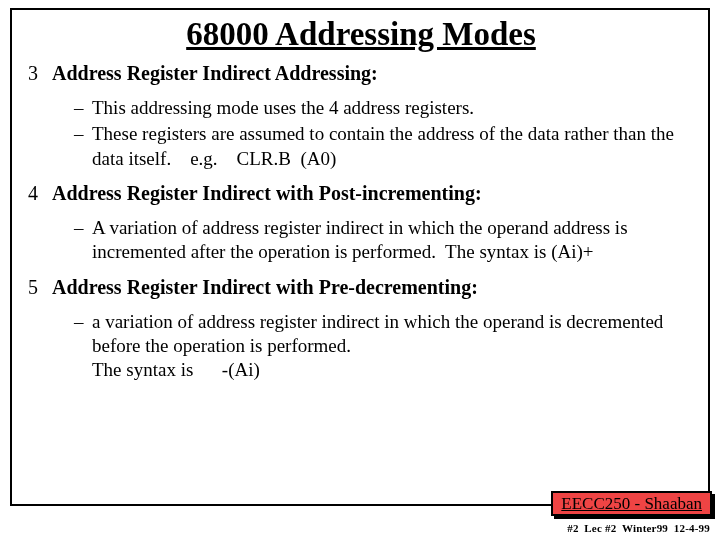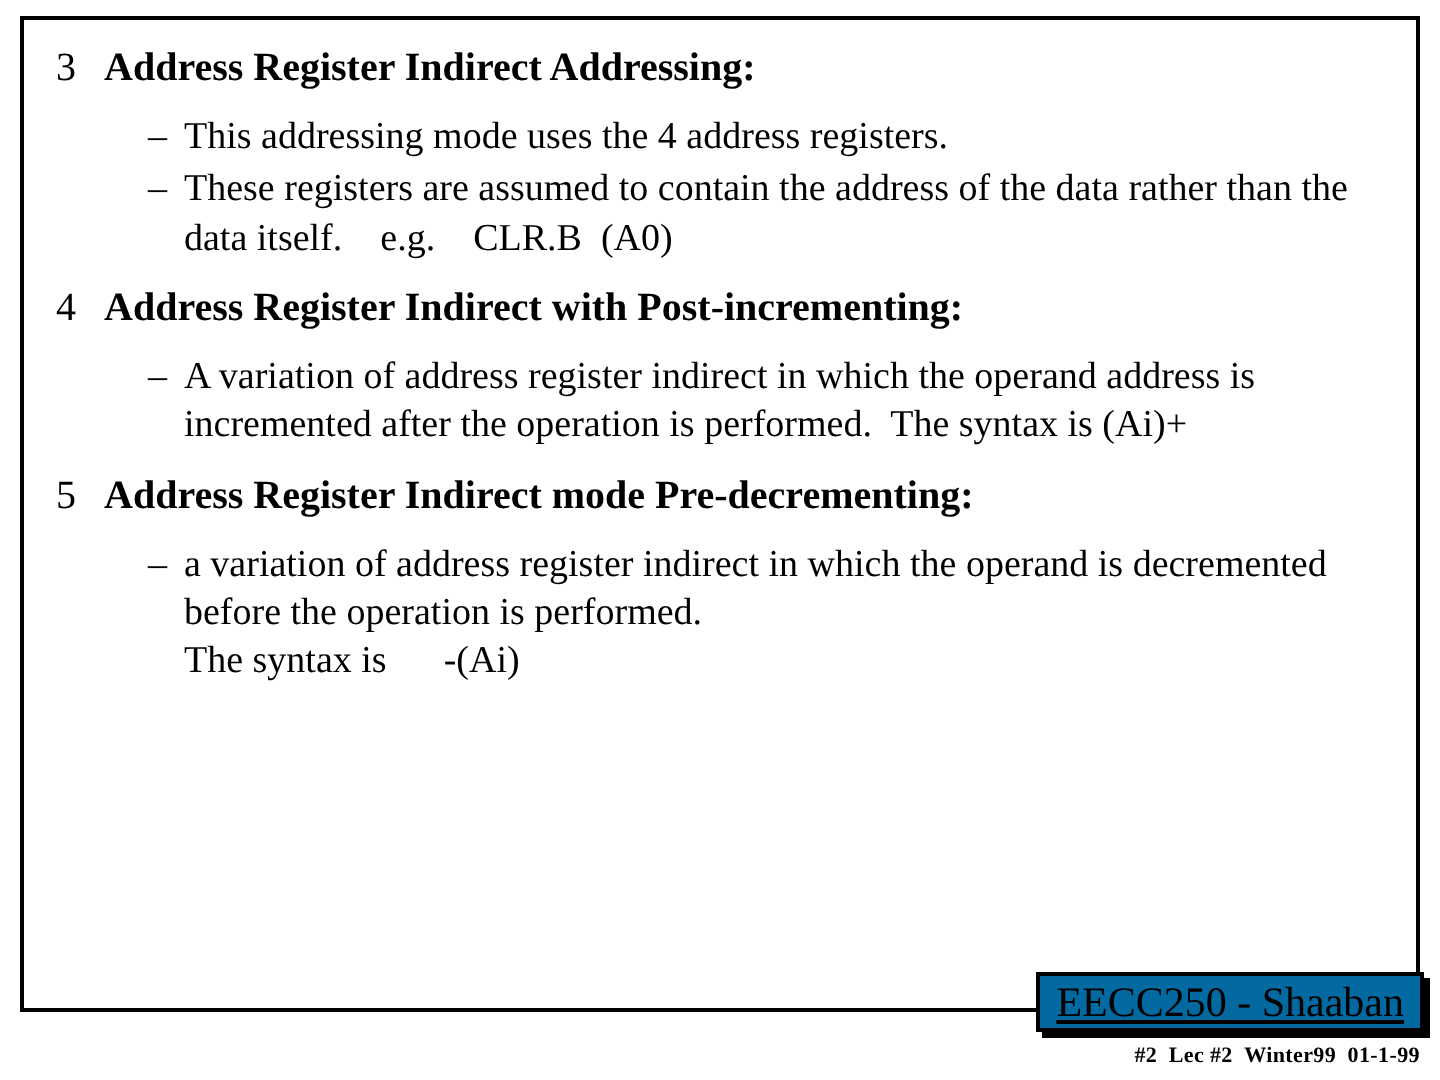--- a/index.html
+++ b/index.html
@@ -61,40 +61,41 @@
   }
   .subtext {
     flex: 1;
     padding-right: 6px;
   }
   .footer-box {
     position: absolute;
     right: 8px;
     bottom: 24px;
     border: 2px solid #000;
-    background: #0369a1;
-    font-size: 21px;
+    background: #ef4444;
+    font-size: 17px;
     padding: 1px 8px 0 8px;
     box-shadow: 3px 3px 0 #000;
   }
   .footer-box .underline { text-decoration: underline; }
   .footer-meta {
     position: absolute;
     right: 10px;
     bottom: 6px;
     font-size: 11px;
     font-weight: bold;
     letter-spacing: 0.2px;
   }
 </style>
 </head>
 <body>
 
 <div class="slide-frame">
 
+  <div class="title">68000 Addressing Modes</div>
 
   <div class="item">
     <div class="item-head">
       <div class="item-num">3</div>
       <div class="item-label">Address Register Indirect Addressing:</div>
     </div>
     <div class="sublist">
       <div class="subitem">
         <div class="dash">–</div>
         <div class="subtext">This addressing mode uses the 4 address registers.</div>
@@ -115,29 +116,29 @@
       <div class="subitem">
         <div class="dash">–</div>
         <div class="subtext">A variation of address register indirect in which the operand address is incremented after the operation is performed.&nbsp; The syntax is (Ai)+</div>
       </div>
     </div>
   </div>
 
   <div class="item">
     <div class="item-head">
       <div class="item-num">5</div>
-      <div class="item-label">Address Register Indirect mode Pre-decrementing:</div>
+      <div class="item-label">Address Register Indirect with Pre-decrementing:</div>
     </div>
     <div class="sublist">
       <div class="subitem">
         <div class="dash">–</div>
         <div class="subtext" style="white-space:pre-line">a variation of address register indirect in which the operand is decremented before the operation is performed.
 The syntax is  -(Ai)</div>
       </div>
     </div>
   </div>
 
 </div>
 
 <div class="footer-box">
   <span class="underline">EECC250 - Shaaban</span>
 </div>
-<div class="footer-meta">#2 Lec #2 Winter99 01-1-99</div>
+<div class="footer-meta">#2 Lec #2 Winter99 12-4-99</div>
 
 </body></html>

